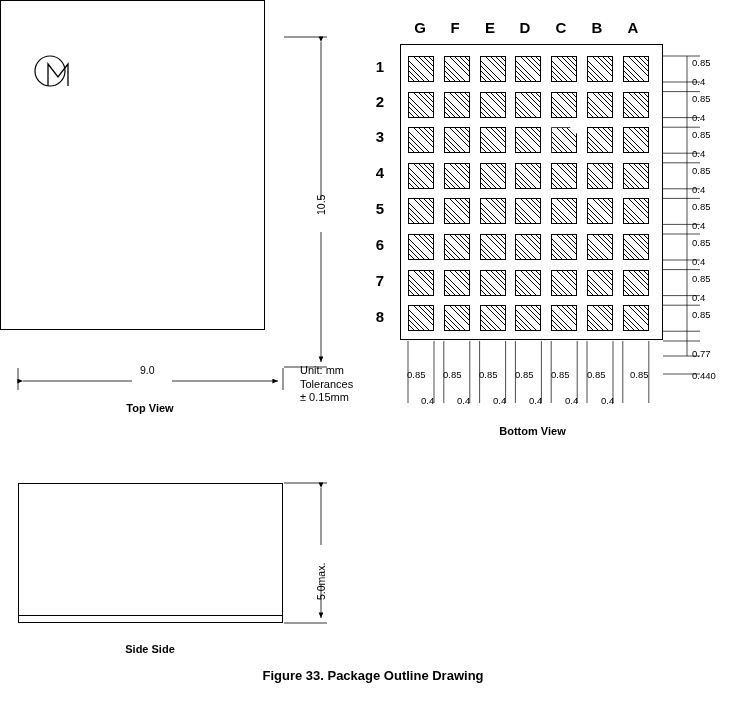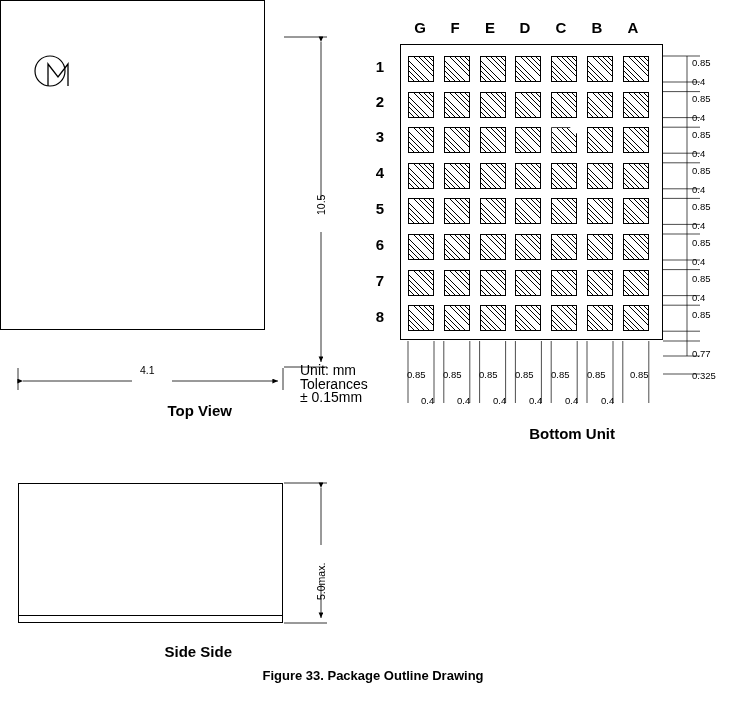--- a/index.html
+++ b/index.html
@@ -23,23 +23,23 @@
     background: #fff;
     box-sizing: border-box;
   }
   #logo-mark {
     position: absolute;
     left: 34px; top: 55px;
     width: 48px; height: 46px;
   }
   .view-caption {
     position: absolute;
-    font-size: 15px;
+    font-size: 11px;
     font-weight: bold;
-    text-align: right;
+    text-align: center;
   }
 
   
   .dim-text {
     position: absolute;
     font-size: 10.5px;
     color: #000;
     white-space: nowrap;
   }
   .vert-text {
@@ -52,21 +52,21 @@
     position: absolute;
     left: 0; top: 0;
     width: 746px; height: 703px;
     pointer-events: none;
   }
 
   
   #unit-note {
     position: absolute;
     left: 300px; top: 364px;
-    font-size: 14px;
+    font-size: 11px;
     line-height: 13.5px;
     white-space: pre-line;
   }
 
   
   #bottom-view-body {
     position: absolute;
     left: 400px; top: 44px;
     width: 263px; height: 296px;
     border: 1px solid #000;
@@ -149,21 +149,21 @@
 
 <div id="logo-mark">
   <svg width="48" height="46" viewBox="0 0 48 46">
     <circle cx="16" cy="16" r="15" fill="none" stroke="#000" stroke-width="1.2"></circle>
     <path d="M14 31 L14 9 L24 22 L34 9 L34 31" fill="none" stroke="#000" stroke-width="1.3" stroke-linejoin="miter"></path>
   </svg>
 </div>
 
 <div class="dim-text vert-text" style="left:315px; top:215px;">10.5</div>
 
-<div class="dim-text" style="left:140px; top:364px;">4.1</div>
+<div class="dim-text" style="left:140px; top:364px;">9.0</div>
 
 <div class="view-caption" style="left:68px; top:402px; width:164px;">Top View</div>
 
 <div id="unit-note">Unit: mm
 Tolerances
 ± 0.15mm</div>
 
 <div id="bottom-view-body"></div>
 
 <div class="col-label" style="left:410px; top:19px;">G</div>
@@ -251,38 +251,38 @@
 <div class="rdim" style="left:692px; top:165px;">0.85</div>
 <div class="rdim" style="left:692px; top:184px;">0.4</div>
 <div class="rdim" style="left:692px; top:201px;">0.85</div>
 <div class="rdim" style="left:692px; top:220px;">0.4</div>
 <div class="rdim" style="left:692px; top:237px;">0.85</div>
 <div class="rdim" style="left:692px; top:256px;">0.4</div>
 <div class="rdim" style="left:692px; top:273px;">0.85</div>
 <div class="rdim" style="left:692px; top:292px;">0.4</div>
 <div class="rdim" style="left:692px; top:309px;">0.85</div>
 <div class="rdim" style="left:692px; top:348px;">0.77</div>
-<div class="rdim" style="left:692px; top:370px;">0.325</div>
+<div class="rdim" style="left:692px; top:370px;">0.440</div>
 
 <div class="bdim" style="left:407px; top:369px;">0.85</div>
 <div class="bdim" style="left:443px; top:369px;">0.85</div>
 <div class="bdim" style="left:479px; top:369px;">0.85</div>
 <div class="bdim" style="left:515px; top:369px;">0.85</div>
 <div class="bdim" style="left:551px; top:369px;">0.85</div>
 <div class="bdim" style="left:587px; top:369px;">0.85</div>
 <div class="bdim" style="left:630px; top:369px;">0.85</div>
 
 <div class="bdim" style="left:421px; top:395px;">0.4</div>
 <div class="bdim" style="left:457px; top:395px;">0.4</div>
 <div class="bdim" style="left:493px; top:395px;">0.4</div>
 <div class="bdim" style="left:529px; top:395px;">0.4</div>
 <div class="bdim" style="left:565px; top:395px;">0.4</div>
 <div class="bdim" style="left:601px; top:395px;">0.4</div>
 
-<div class="view-caption" style="left:450px; top:425px; width:165px;">Bottom Unit</div>
+<div class="view-caption" style="left:450px; top:425px; width:165px;">Bottom View</div>
 
 <div id="side-view-body"></div>
 <div id="side-view-base"></div>
 
 <div class="dim-text vert-text" style="left:315px; top:600px;">5.0max.</div>
 
 <div class="view-caption" style="left:68px; top:643px; width:164px;">Side Side</div>
 
 <div id="figure-caption">Figure 33. Package Outline Drawing</div>
 

